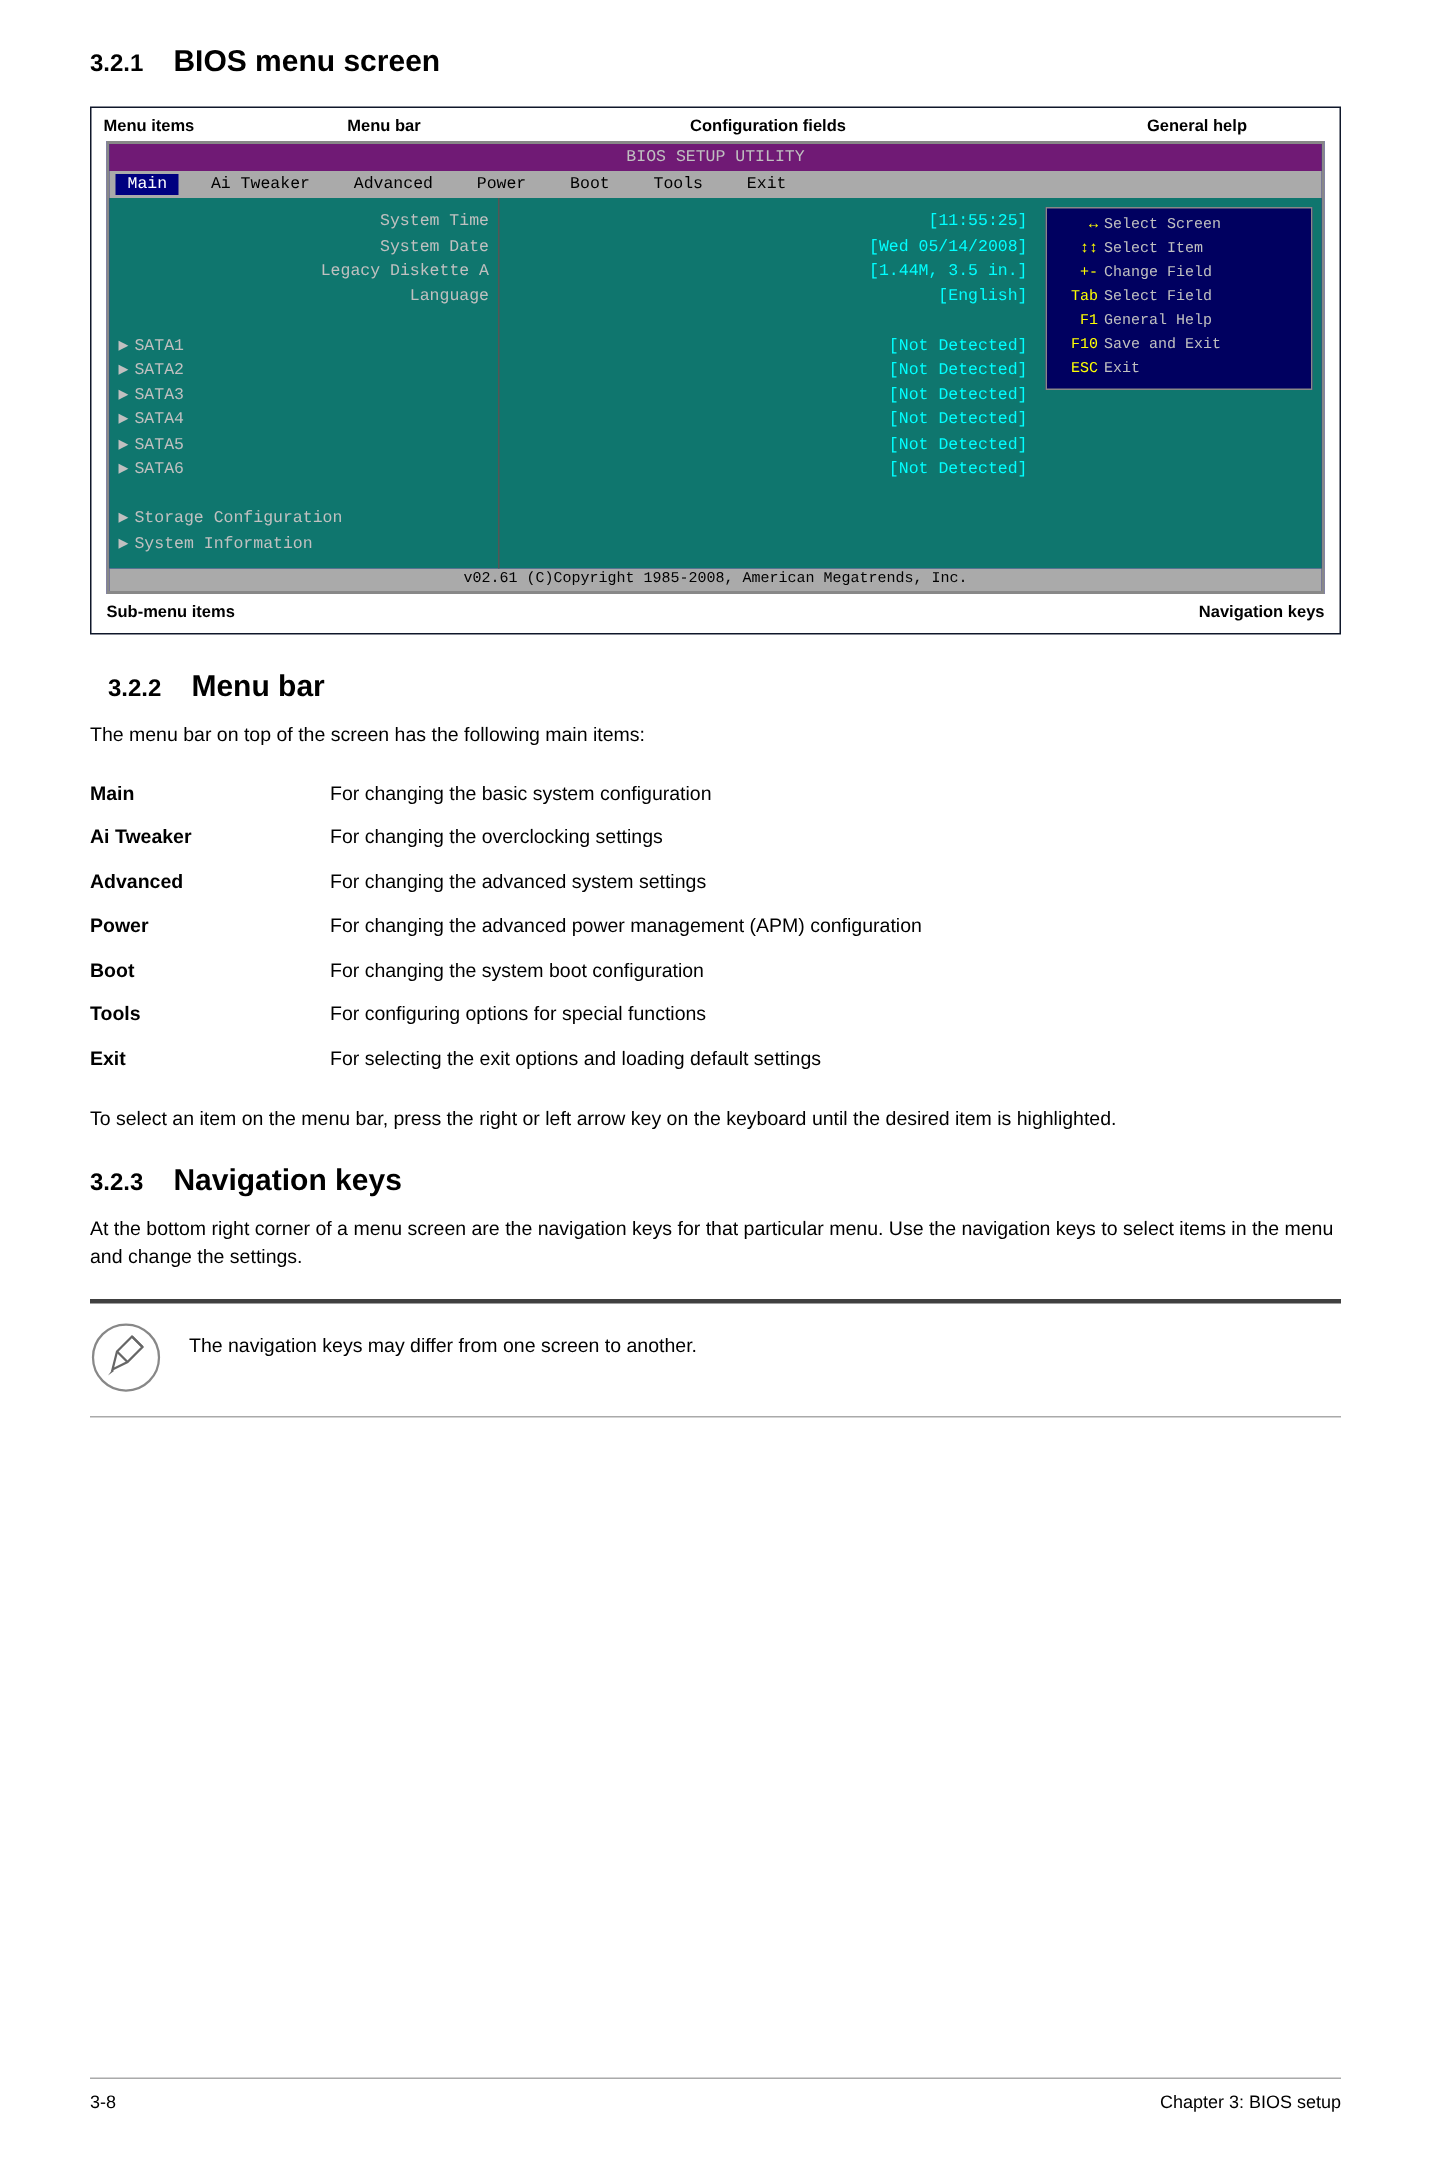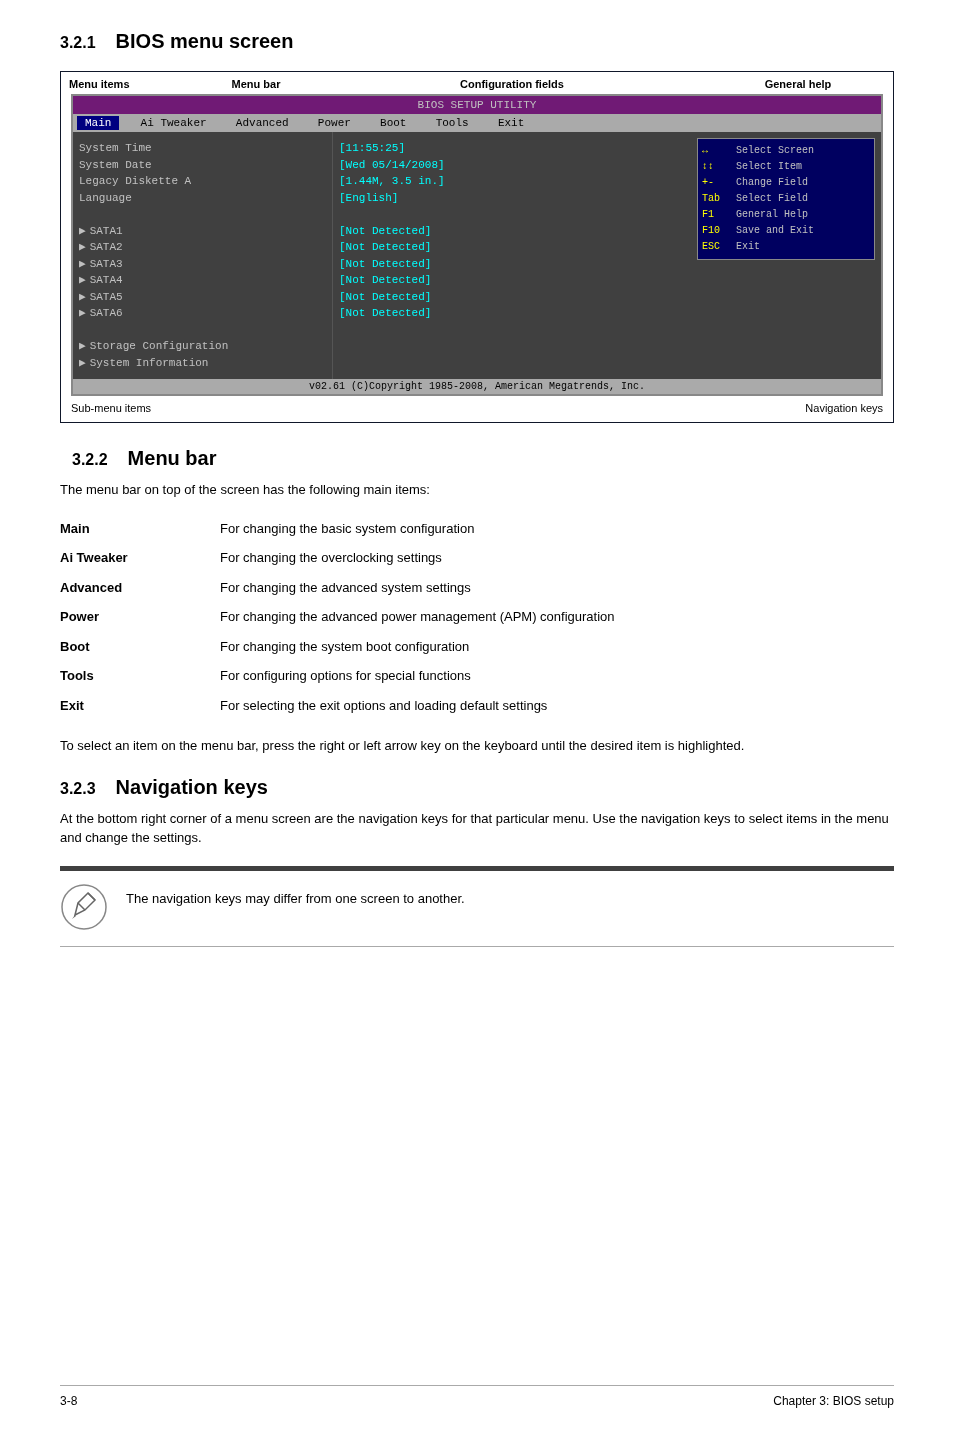--- a/index.html
+++ b/index.html
@@ -90,22 +90,23 @@
       font-size: 11px;
       font-weight: normal;
       white-space: nowrap;
     }
     .bios-menu-item.active {
       background: #000080;
       color: #ffffff;
     }
     .bios-body {
       display: flex;
-      background: #404040;
+      background: #0f766e;
       min-height: 220px;
+      text-align: right;
     }
     .bios-left {
       width: 260px;
       padding: 8px 6px;
       color: #c0c0c0;
       font-family: 'Courier New', Courier, monospace;
       font-size: 11px;
       line-height: 1.5;
       border-right: 1px solid #555;
     }
@@ -153,21 +154,21 @@
       font-family: 'Courier New', Courier, monospace;
       font-size: 10px;
     }
 
     
     .bottom-labels {
       display: flex;
       justify-content: space-between;
       padding: 6px 10px 8px 10px;
       font-size: 11px;
-      font-weight: normal;
+      font-weight: bold;
     }
 
     
     .bios-left .item-row {
       display: flex;
       align-items: center;
       gap: 2px;
     }
     .arrow-right {
       color: #c0c0c0;
@@ -221,21 +222,21 @@
       font-size: 13px;
       line-height: 1.5;
       margin-bottom: 18px;
     }
 
     
     .note-box {
       display: flex;
       align-items: flex-start;
       gap: 16px;
-      border-top: 5px solid #404040;
+      border-top: 3px solid #404040;
       border-bottom: 1px solid #aaa;
       padding: 12px 0;
       margin-bottom: 30px;
     }
     .note-icon {
       width: 50px;
       flex-shrink: 0;
     }
     .note-icon svg {
       width: 48px;

